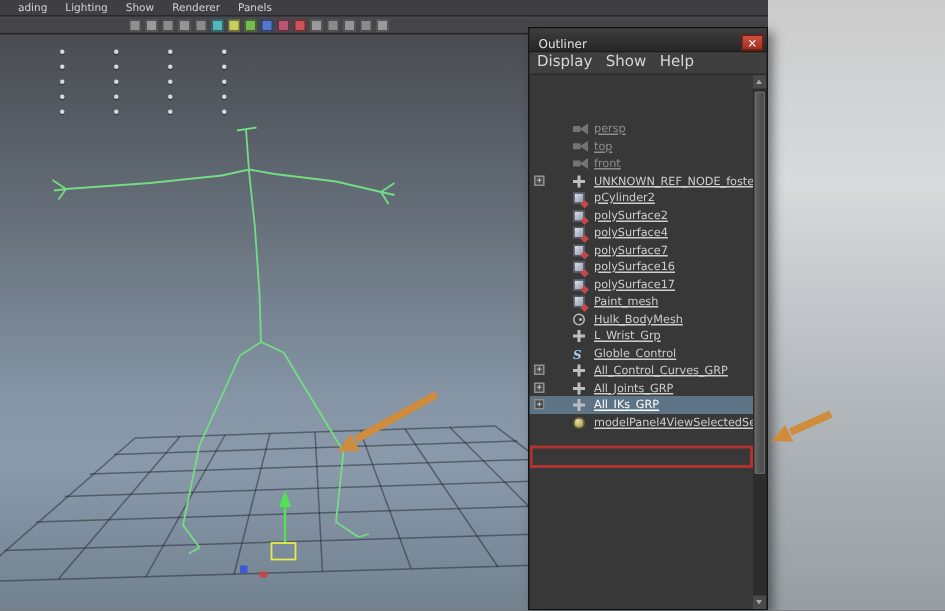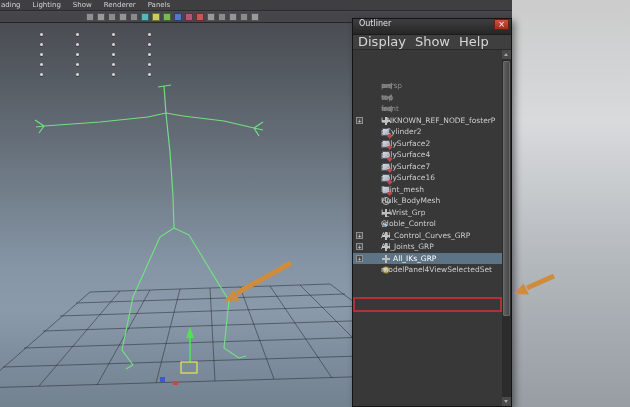--- a/index.html
+++ b/index.html
@@ -5,46 +5,46 @@
   html,body{margin:0;padding:0;background:#6e6e6e;}
   #stage{position:relative;width:630px;height:407px;overflow:hidden;
          font-family:"DejaVu Sans",sans-serif;background:#8d9298;}
 
   
   .viewport{position:absolute;left:0;top:0;width:512px;height:407px;
     background:linear-gradient(180deg,#45474b 0%,#53585f 16%,#636c76 33%,
                #75828f 50%,#8595a5 65%,#8a9aaa 76%,#7d8d9d 88%,#72828f 100%);}
   .scene{position:absolute;left:0;top:0;pointer-events:none;}
   .vp-menubar{position:absolute;left:0;top:0;width:100%;height:11px;background:#3f3f42;
-    border-bottom:1px solid #2b2b2e;display:flex;gap:12px;padding-left:1px;box-sizing:border-box;}
+    border-bottom:1px solid #2b2b2e;display:flex;gap:12px;padding-left:12px;box-sizing:border-box;}
   .vp-menu{font-size:7px;line-height:11px;color:#d2d2d2;white-space:nowrap;}
   .vp-toolbar{position:absolute;left:0;top:12px;width:100%;height:11px;background:#46464a;
     border-bottom:1px solid #26262a;display:flex;gap:3px;padding-left:86px;
     box-sizing:border-box;align-items:center;}
   .tb-icon{width:8px;height:8px;border:1px solid rgba(0,0,0,.45);box-sizing:border-box;flex:none;}
   .dot{position:absolute;width:3px;height:3px;border-radius:50%;background:#d8d8d8;
     box-shadow:0 1px 0 rgba(35,35,35,.55);}
 
   
   .desktop-strip{position:absolute;left:512px;top:0;width:118px;height:407px;
     background:linear-gradient(180deg,#cbcbcb 0%,#d8dadc 30%,#b3b8bd 65%,#979da2 100%);}
 
   
   .outliner{position:absolute;left:352px;top:18px;width:160px;height:389px;background:#383838;
     border:1px solid #141414;box-sizing:border-box;display:flex;flex-direction:column;
     box-shadow:3px 3px 7px rgba(0,0,0,.45);}
   .ol-title{height:15px;background:linear-gradient(#3e3e3e,#262626);display:flex;
-    align-items:flex-start;padding:0 2px 0 6px;flex:none;border-bottom:1px solid #1c1c1c;}
+    align-items:flex-end;padding:0 2px 0 6px;flex:none;border-bottom:1px solid #1c1c1c;}
   .ol-title-text{font-size:8px;color:#e2e2e2;}
   .ol-close{margin-left:auto;width:15px;height:11px;background:linear-gradient(#cf5140,#9e2f20);
     border:1px solid #6f1c12;color:#fff;font-size:8px;line-height:9px;text-align:center;
     box-sizing:border-box;cursor:default;}
   .ol-menu{height:14px;background:#3f3f3f;border-bottom:1px solid #2a2a2a;display:flex;
     gap:9px;padding-left:5px;flex:none;}
-  .ol-menu span{font-size:13px;line-height:13px;color:#d6d6d6;}
+  .ol-menu span{font-size:10px;line-height:13px;color:#d6d6d6;}
   .ol-body{position:relative;flex:1;overflow:hidden;}
   .ol-list{position:absolute;left:0;top:0;right:9px;bottom:0;padding-top:30px;overflow:hidden;}
   .ol-row{position:relative;height:11.5px;}
   .ol-row.sel{background:#5d7487;}
   .ol-exp{position:absolute;left:3px;top:2px;width:7px;height:7px;background:#4a4a4a;
     border:1px solid #8f8f8f;box-sizing:border-box;}
   .ol-exp::after{content:"+";position:absolute;left:0;right:0;top:-1px;color:#ddd;
     font:6px/7px "DejaVu Sans Mono",monospace;text-align:center;}
   .oi{position:absolute;left:29px;top:2px;width:8px;height:8px;}
   .ic-camera{width:10px;height:8px;top:2px;background:#8f8f8f;
@@ -56,24 +56,24 @@
     background:#c14848;transform:rotate(45deg);}
   .ic-transform::before{content:"";position:absolute;left:0;top:3px;width:8px;height:2px;background:#bdbdbd;}
   .ic-transform::after{content:"";position:absolute;left:3px;top:0;width:2px;height:8px;background:#bdbdbd;}
   .ic-curve::after{content:"S";position:absolute;left:0;top:-1px;
     font:italic bold 8px "DejaVu Serif",serif;color:#a6cbe8;}
   .ic-set{border-radius:50%;background:radial-gradient(circle at 35% 30%,#e8e09a,#978f4a);
     border:1px solid #6b6434;box-sizing:border-box;}
   .ic-bone{border-radius:50%;border:1px solid #bcbcbc;box-sizing:border-box;}
   .ic-bone::after{content:"";position:absolute;left:2.5px;top:2.5px;width:2px;height:2px;
     border-radius:50%;background:#bcbcbc;}
-  .ol-label{position:absolute;left:28px;top:0;font-size:7.5px;line-height:11.5px;
-    color:#cdcdcd;white-space:nowrap;}
+  .ol-label{position:absolute;left:43px;top:0;font-size:7.5px;line-height:11.5px;
+    color:#cdcdcd;white-space:nowrap;text-decoration:underline;}
   .ol-row.dim .ol-label{color:#8d8d8d;}
-  .ol-row.sel .ol-label{color:#ffffff;margin-left:12px;}
+  .ol-row.sel .ol-label{color:#ffffff;}
   .ol-annotation{position:absolute;left:0;top:247px;width:100%;height:15px;
     border:2px solid #b23131;box-sizing:border-box;z-index:5;pointer-events:none;}
 
   .ol-scroll{position:absolute;right:0;top:0;bottom:0;width:9px;background:#2c2c2c;}
   .ol-scroll-up,.ol-scroll-down{position:absolute;left:0;width:9px;height:9px;background:#4a4a4a;}
   .ol-scroll-up{top:0;} .ol-scroll-down{bottom:0;}
   .ol-scroll-up::after{content:"";position:absolute;left:2px;top:3px;
     border-left:2.5px solid transparent;border-right:2.5px solid transparent;border-bottom:3px solid #a8a8a8;}
   .ol-scroll-down::after{content:"";position:absolute;left:2px;top:3px;
     border-left:2.5px solid transparent;border-right:2.5px solid transparent;border-top:3px solid #a8a8a8;}
@@ -232,20 +232,24 @@
           <div class="ol-row">
             <span class="oi ic-mesh"></span>
             <span class="ol-label">polySurface7</span>
           </div>
           <div class="ol-row">
             <span class="oi ic-mesh"></span>
             <span class="ol-label">polySurface16</span>
           </div>
           <div class="ol-row">
             <span class="oi ic-mesh"></span>
+            <span class="ol-label">polySurface17</span>
+          </div>
+          <div class="ol-row">
+            <span class="oi ic-mesh"></span>
             <span class="ol-label">Paint_mesh</span>
           </div>
           <div class="ol-row">
             <span class="oi ic-bone"></span>
             <span class="ol-label">Hulk_BodyMesh</span>
           </div>
           <div class="ol-row">
             <span class="oi ic-transform"></span>
             <span class="ol-label">L_Wrist_Grp</span>
           </div>

